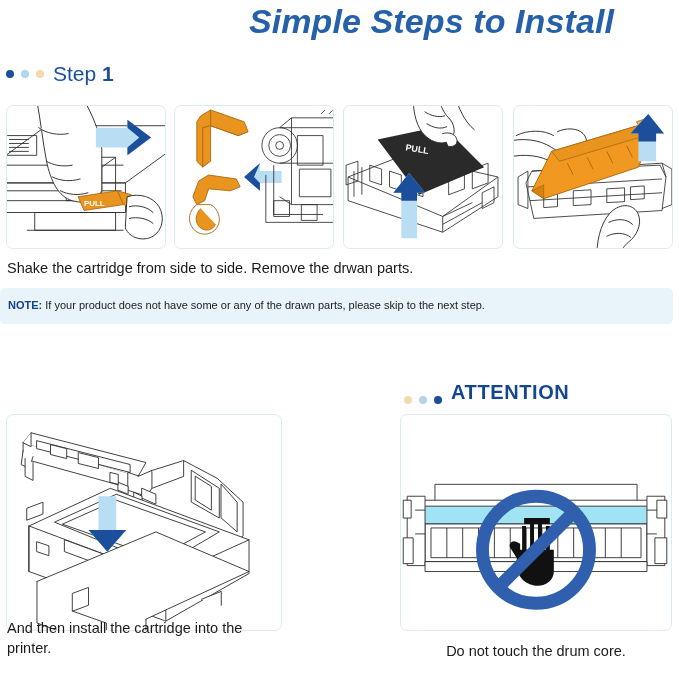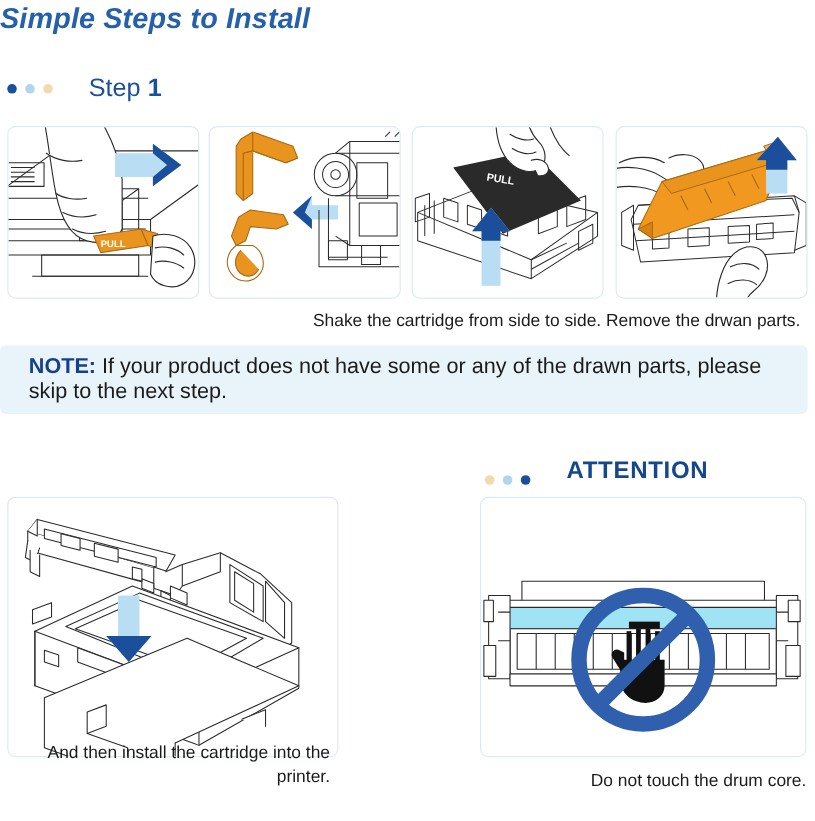--- a/index.html
+++ b/index.html
@@ -8,28 +8,28 @@
     width: 679px; height: 684px;
     background: #ffffff;
     font-family: "Liberation Sans", "DejaVu Sans", sans-serif;
     overflow: hidden;
   }
   .page { position: relative; width: 679px; height: 684px; background:#fff; }
 
   
   .title {
     position: absolute; left: 0; top: 2px; width: 614px;
-    text-align: left;
-    font-size: 24px; font-weight: bold; font-style: italic;
+    text-align: right;
+    font-size: 34px; font-weight: bold; font-style: italic;
     color: #2560ab;
     letter-spacing: 0.1px;
   }
 
   
-  .step-head { position: absolute; display: flex; align-items: center; gap: 25px; }
+  .step-head { position: absolute; display: flex; align-items: center; gap: 4px; }
   .dots { display: flex; align-items: center; gap: 7px; }
   .dot { width: 8px; height: 8px; border-radius: 50%; display: block; }
   .dot.d-navy  { background: #1b4f9c; }
   .dot.d-light { background: #aed7ee; }
   .dot.d-tan   { background: #f3d9ae; }
   .step-label {
     font-size: 21px; color: #1b4f9c; font-weight: normal;
     margin-left: 5px; white-space: nowrap;
   }
   .step-label b { font-weight: bold; }
@@ -44,31 +44,31 @@
     background: #ffffff;
     border: 1px solid #dcebf0;
     border-radius: 7px;
     overflow: hidden;
   }
   .panel svg { display: block; width: 100%; height: 100%; }
 
   
   .caption {
     position: absolute;
-    font-size: 14.5px; color: #1b1b1b; line-height: 20px; text-align: right;
-  }
-  .caption-center { }
+    font-size: 14.5px; color: #1b1b1b; line-height: 20px;
+  }
+  .caption-center { text-align: center; }
 
   
   .note-box {
     position: absolute;
     background: #e8f4fa;
     border-radius: 5px;
-    padding: 7px 10px 8px 24px;
-    font-size: 18px; line-height: 21px; color: #1b1b1b;
+    padding: 7px 10px 8px 8px;
+    font-size: 11px; line-height: 21px; color: #1b1b1b;
   }
   .note-box .note-tag { font-weight: bold; color: #14408c; }
 </style>
 </head>
 <body>
 
 <div class="page">
 
   <div class="title">Simple Steps to Install</div>
 

